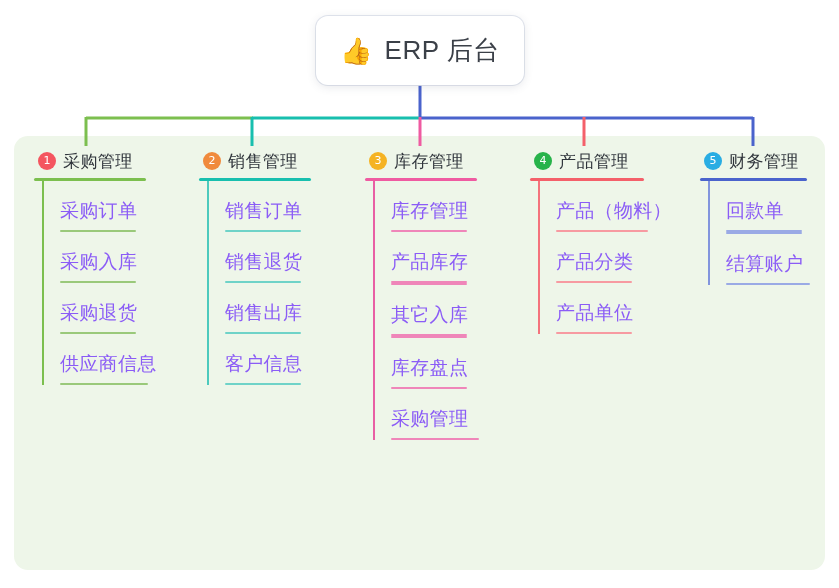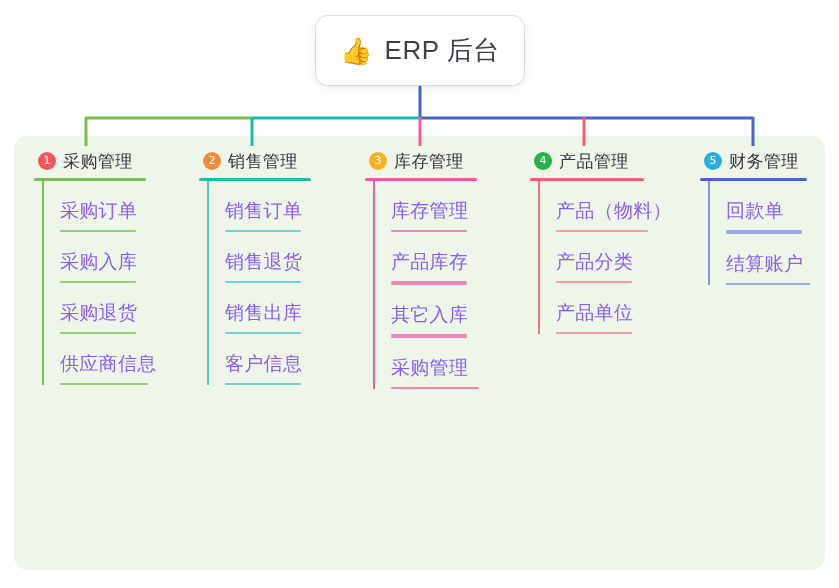--- a/index.html
+++ b/index.html
@@ -153,20 +153,24 @@
         <div class="item-rule" style="background:#ef86b9;width:76px;"></div>
       </div>
       <div class="item">
         <div class="item-label">其它入库</div>
         <div class="item-rule" style="background:#ef86b9;width:76px;"></div>
       </div>
       <div class="item">
         <div class="item-rule" style="background:#ef86b9;width:76px;"></div>
       </div>
       <div class="item">
+        <div class="item-label">库存盘点</div>
+        <div class="item-rule" style="background:#ef86b9;width:76px;"></div>
+      </div>
+      <div class="item">
         <div class="item-label">采购管理</div>
         <div class="item-rule" style="background:#ef86b9;width:88px;"></div>
       </div>
     </div>
   </div>
 
   <div class="col" style="left:530px;top:148px;width:118px;">
     <div class="col-head">
       <span class="badge" style="background:#27b34a;">4</span>
       <span class="col-title">产品管理</span>

